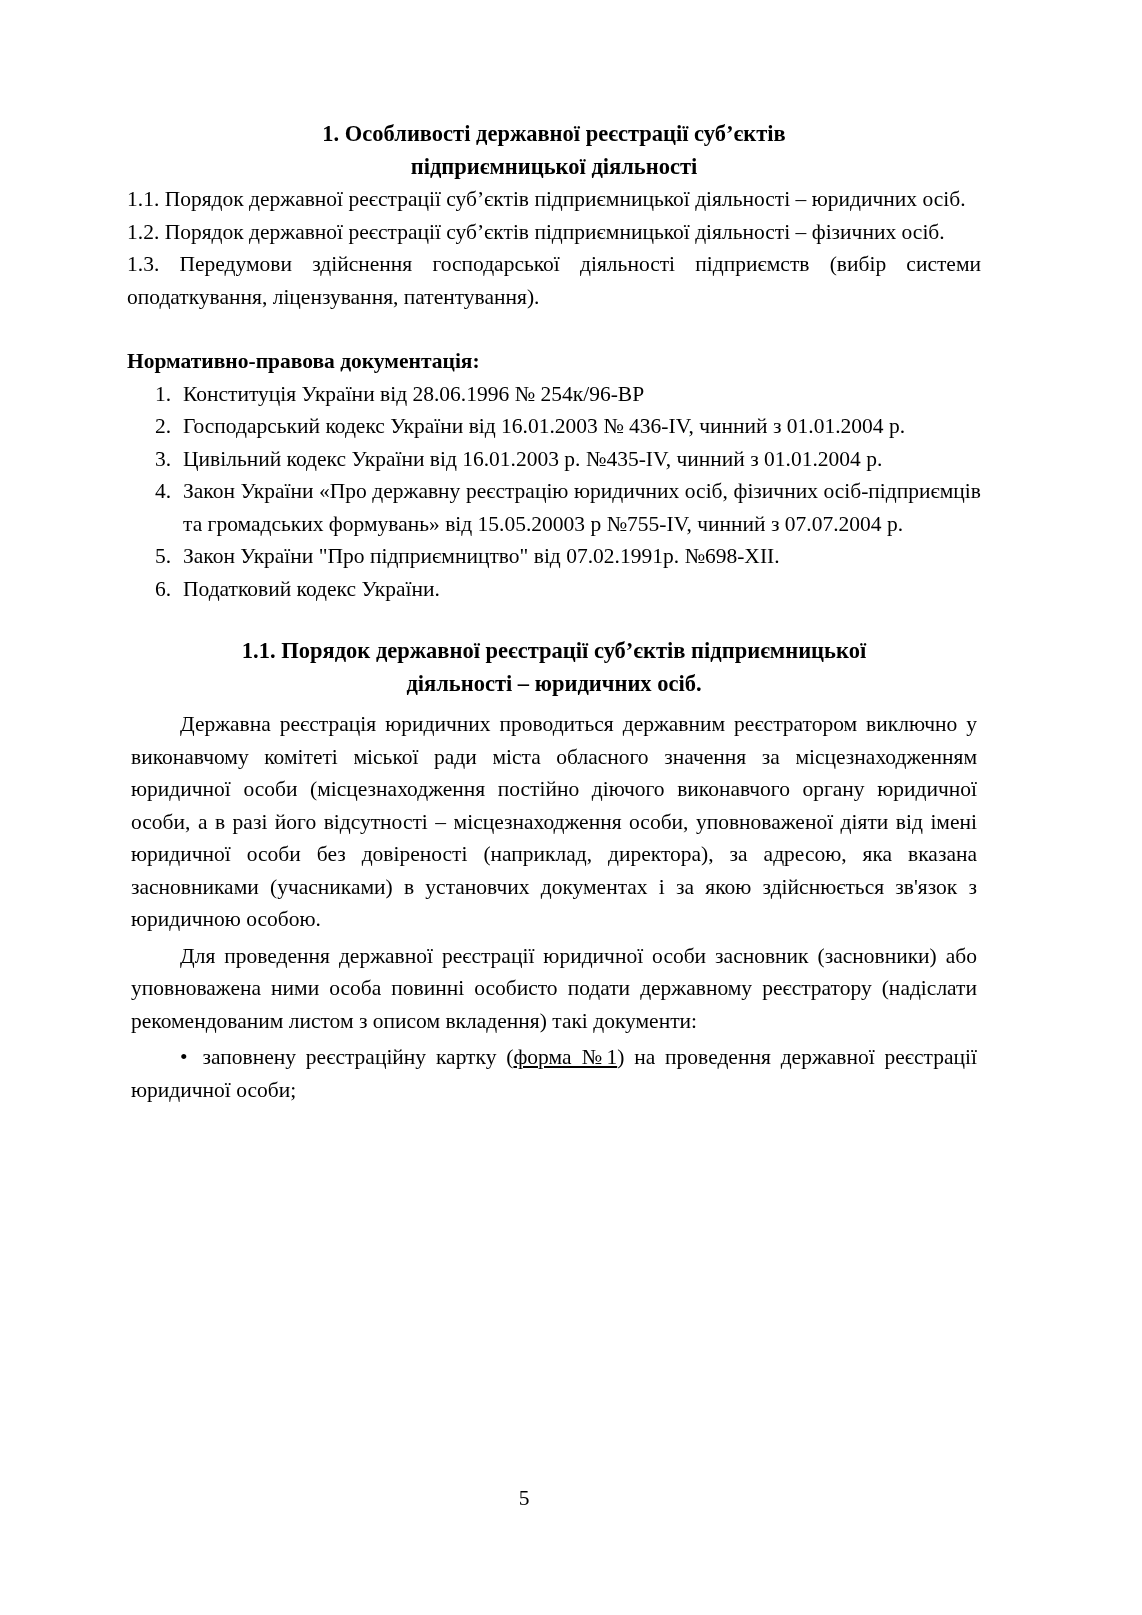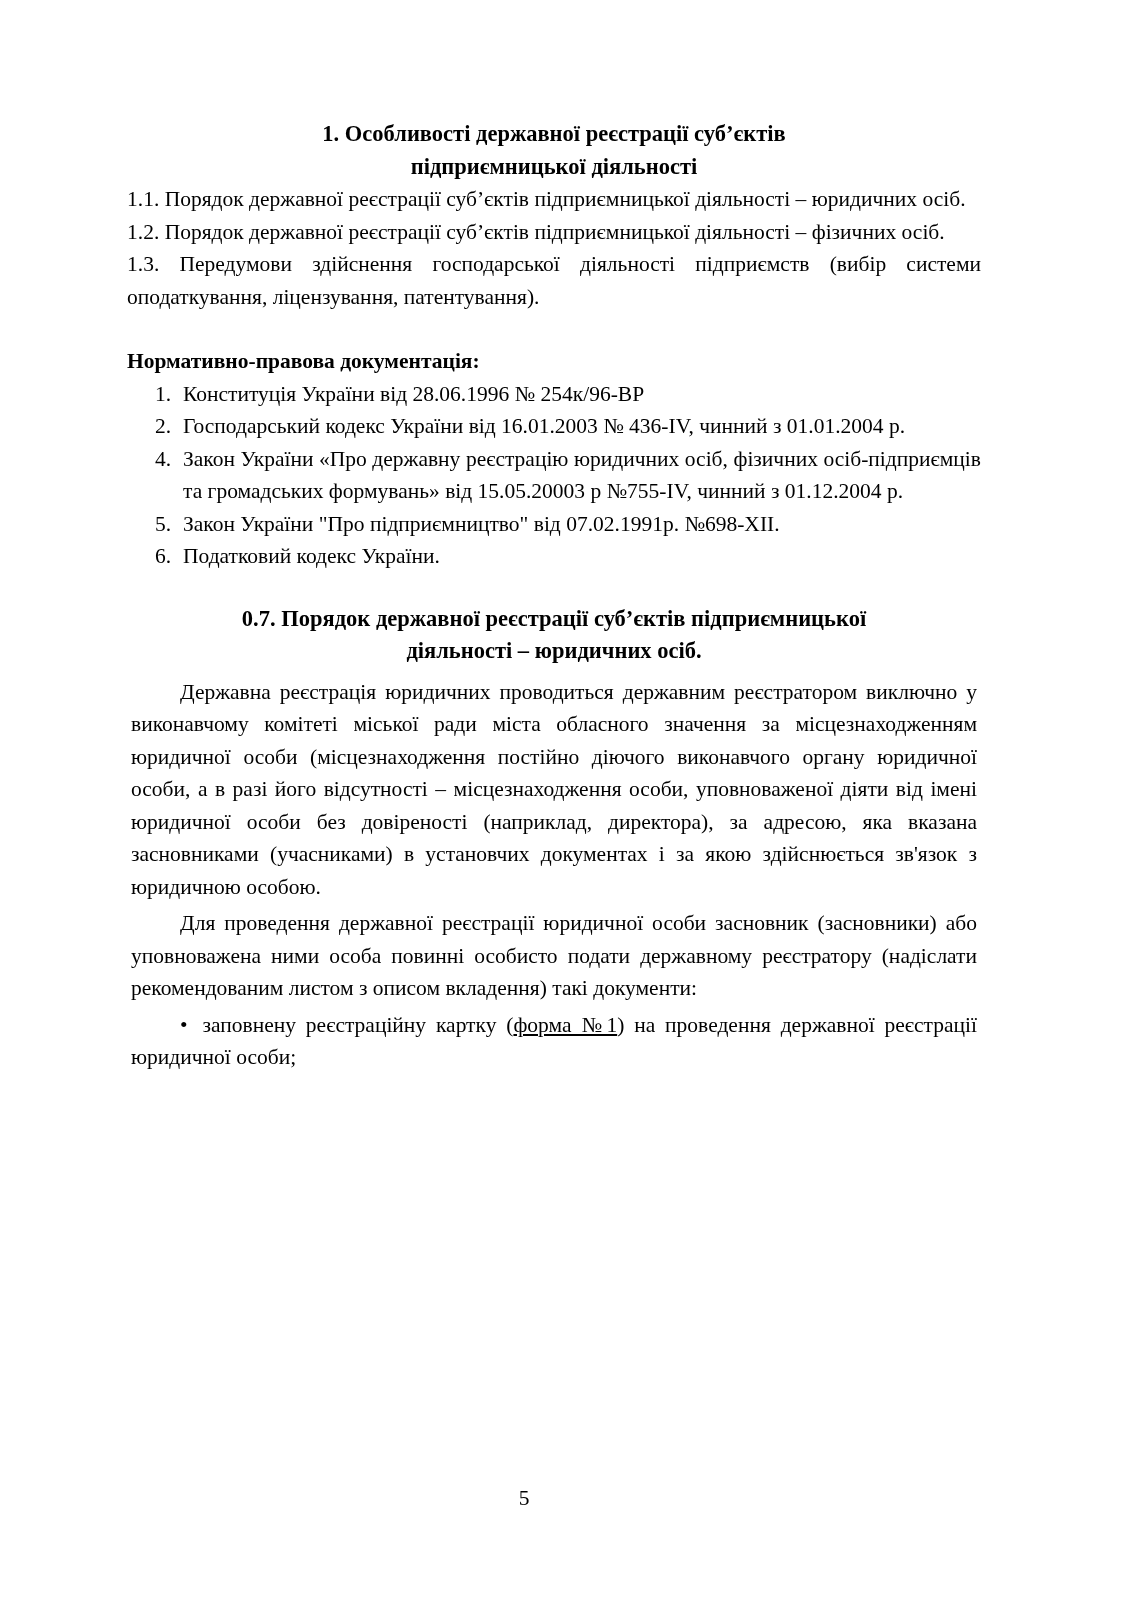--- a/index.html
+++ b/index.html
@@ -92,27 +92,28 @@
 
   <p class="toc-item">1.1. Порядок державної реєстрації суб’єктів підприємницької діяльності – юридичних осіб.</p>
   <p class="toc-item">1.2. Порядок державної реєстрації суб’єктів підприємницької діяльності – фізичних осіб.</p>
   <p class="toc-item">1.3. Передумови здійснення господарської діяльності підприємств (вибір системи оподаткування, ліцензування, патентування).</p>
 
   <div class="doc-heading">Нормативно-правова документація:</div>
 
   <div class="doc-list">
     <div class="doc-item"><span class="num">1.</span><span>Конституція України від 28.06.1996 № 254к/96-ВР</span></div>
     <div class="doc-item"><span class="num">2.</span><span>Господарський кодекс України від 16.01.2003 № 436-IV, чинний з 01.01.2004 р.</span></div>
-    <div class="doc-item"><span class="num">4.</span><span>Закон України «Про державну реєстрацію юридичних осіб, фізичних осіб-підприємців та громадських формувань» від 15.05.20003 р №755-IV, чинний з 01.12.2004 р.</span></div>
+    <div class="doc-item"><span class="num">3.</span><span>Цивільний кодекс України від 16.01.2003 р. №435-IV, чинний з 01.01.2004 р.</span></div>
+    <div class="doc-item"><span class="num">4.</span><span>Закон України «Про державну реєстрацію юридичних осіб, фізичних осіб-підприємців та громадських формувань» від 15.05.20003 р №755-IV, чинний з 07.07.2004 р.</span></div>
     <div class="doc-item"><span class="num">5.</span><span>Закон України "Про підприємництво" від 07.02.1991р. №698-XII.</span></div>
     <div class="doc-item"><span class="num">6.</span><span>Податковий кодекс України.</span></div>
   </div>
 
   <div class="section-heading">
-    <div>0.7. Порядок державної реєстрації суб’єктів підприємницької</div>
+    <div>1.1. Порядок державної реєстрації суб’єктів підприємницької</div>
     <div>діяльності – юридичних осіб.</div>
   </div>
 
   <p class="body-para">Державна реєстрація юридичних проводиться державним реєстратором виключно у виконавчому комітеті міської ради міста обласного значення за місцезнаходженням юридичної особи (місцезнаходження постійно діючого виконавчого органу юридичної особи, а в разі його відсутності – місцезнаходження особи, уповноваженої діяти від імені юридичної особи без довіреності (наприклад, директора), за адресою, яка вказана засновниками (учасниками) в установчих документах і за якою здійснюється зв'язок з юридичною особою.</p>
   <p class="body-para">Для проведення державної реєстрації юридичної особи засновник (засновники) або уповноважена ними особа повинні особисто подати державному реєстратору (надіслати рекомендованим листом з описом вкладення) такі документи:</p>
 
   <p class="body-para"><span class="bullet-marker">•</span><span>заповнену реєстраційну картку (</span><span class="u">форма №1</span><span>) на проведення державної реєстрації юридичної особи;</span></p>
 
   <div class="page-number">5</div>
 

